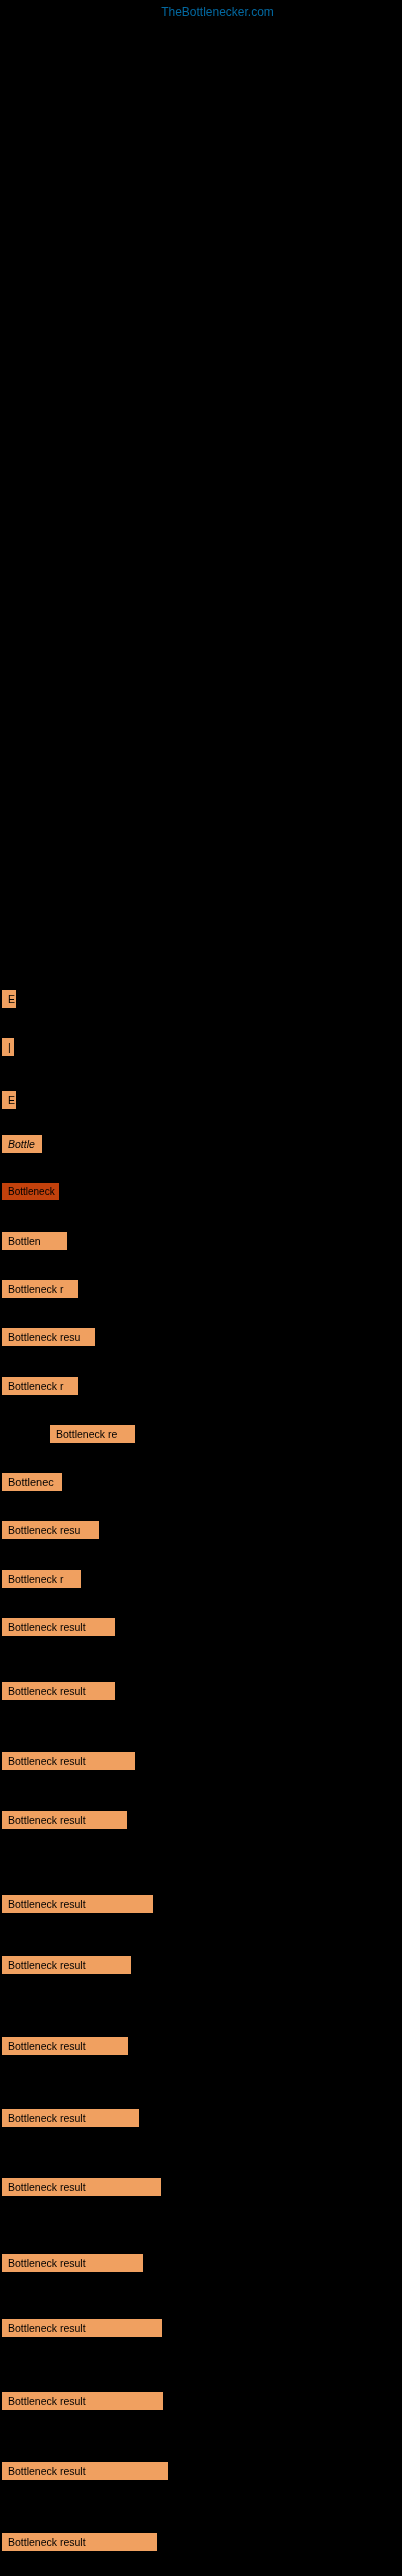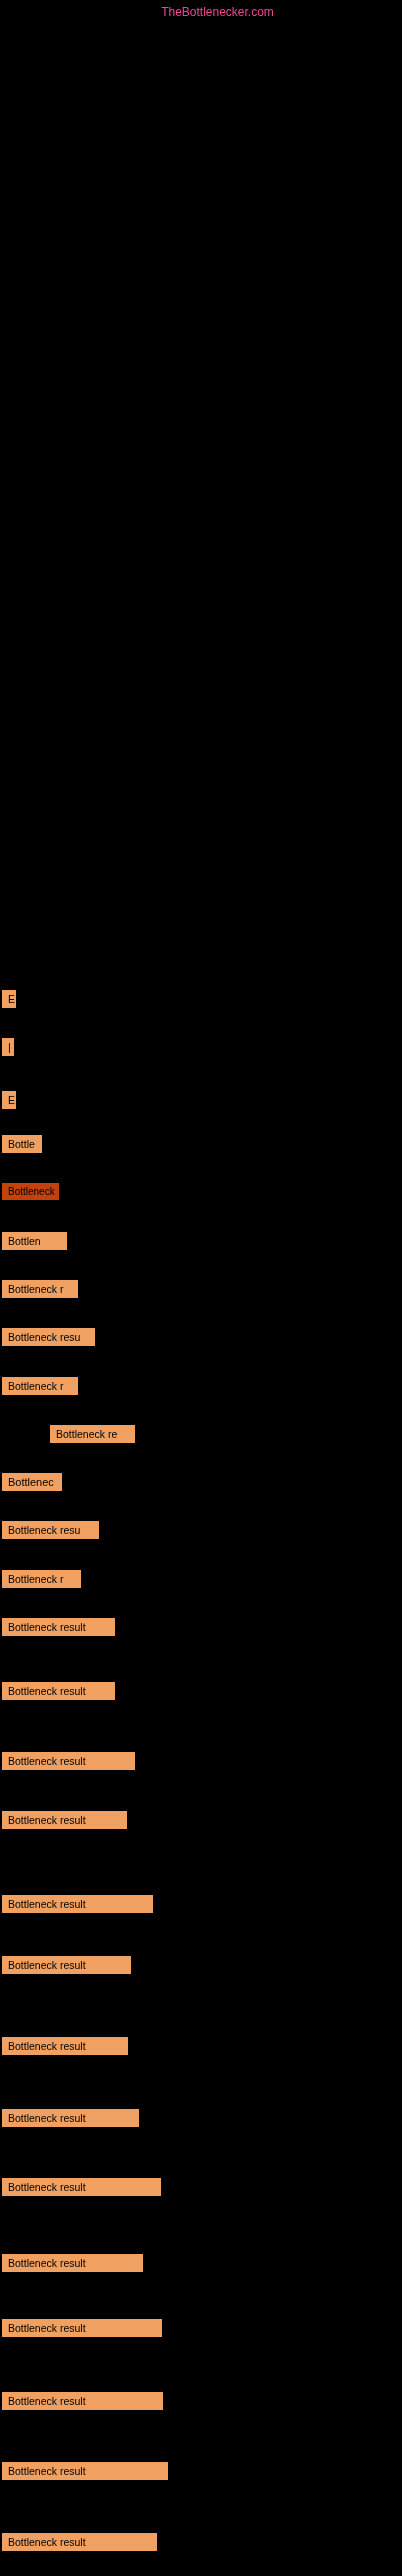--- a/index.html
+++ b/index.html
@@ -23,26 +23,26 @@
       top: 0;
       width: 403px;
     }
   </style>
 </head>
 <body>
 
 <div class="items-container">
 
   <div style="position: absolute; top: 4px; left: 0; width: 403px; text-align: center;">
-    <span style="color: #ec4899; font-size: 12px; margin-left: 32px;">TheBottlenecker.com</span>
+    <span style="color: #0369a1; font-size: 12px; margin-left: 32px;">TheBottlenecker.com</span>
   </div>
 <div style="position: absolute; top: 990px; left: 1.6px;"><span style="display: inline-block; background-color: rgb(240, 160, 96); color: rgb(0, 0, 0); font-size: 10.5px; padding: 3.2px 6.4px; white-space: nowrap; width: 14.5px; overflow: hidden;">E</span></div>
     <div style="position: absolute; top: 1038px; left: 1.6px;"><span style="display: inline-block; background-color: rgb(240, 160, 96); color: rgb(0, 0, 0); font-size: 10.5px; padding: 3.2px 6.4px; white-space: nowrap; width: 9.7px; overflow: hidden;">|</span></div>
     <div style="position: absolute; top: 1091px; left: 1.6px;"><span style="display: inline-block; background-color: rgb(240, 160, 96); color: rgb(0, 0, 0); font-size: 10.5px; padding: 3.2px 6.4px; white-space: nowrap; width: 14.5px; overflow: hidden;">E</span></div>
-    <div style="position: absolute; top: 1135px; left: 1.6px;"><span style="display: inline-block; background-color: rgb(240, 160, 96); color: rgb(0, 0, 0); font-size: 10.5px; padding: 3.2px 6.4px; white-space: nowrap; width: 40px; overflow: hidden;">Bottle</span></div>
+    <div style="position: absolute; top: 1135px; left: 1.6px; font-style: italic;"><span style="display: inline-block; background-color: rgb(240, 160, 96); color: rgb(0, 0, 0); font-size: 10.5px; padding: 3.2px 6.4px; white-space: nowrap; width: 40px; overflow: hidden;">Bottle</span></div>
     <div style="position: absolute; top: 1183px; left: 1.6px;"><span style="display: inline-block; background-color: #c2410c; color: rgb(0, 0, 0); font-size: 10px; padding: 3.2px 6.4px; white-space: nowrap; width: 57px; overflow: hidden;">Bottleneck</span></div>
     <div style="position: absolute; top: 1232px; left: 1.6px;"><span style="display: inline-block; background-color: rgb(240, 160, 96); color: rgb(0, 0, 0); font-size: 10.5px; padding: 3.2px 6.4px; white-space: nowrap; width: 65px; overflow: hidden;">Bottlen</span></div>
     <div style="position: absolute; top: 1280px; left: 1.6px;"><span style="display: inline-block; background-color: rgb(240, 160, 96); color: rgb(0, 0, 0); font-size: 10.5px; padding: 3.2px 6.4px; white-space: nowrap; width: 76px; overflow: hidden;">Bottleneck r</span></div>
     <div style="position: absolute; top: 1328px; left: 1.6px;"><span style="display: inline-block; background-color: rgb(240, 160, 96); color: rgb(0, 0, 0); font-size: 10.5px; padding: 3.2px 6.4px; white-space: nowrap; width: 93px; overflow: hidden;">Bottleneck resu</span></div>
     <div style="position: absolute; top: 1377px; left: 1.6px;"><span style="display: inline-block; background-color: rgb(240, 160, 96); color: rgb(0, 0, 0); font-size: 10.5px; padding: 3.2px 6.4px; white-space: nowrap; width: 76px; overflow: hidden;">Bottleneck r</span></div>
     <div style="position: absolute; top: 1425px; left: 1.6px;"><span style="display: inline-block; background-color: rgb(240, 160, 96); color: rgb(0, 0, 0); font-size: 10.5px; padding: 3.2px 6.4px; white-space: nowrap; width: 85px; overflow: hidden; margin-left: 48px;">Bottleneck re</span></div>
     <div style="position: absolute; top: 1473px; left: 1.6px;"><span style="display: inline-block; background-color: rgb(240, 160, 96); color: rgb(0, 0, 0); font-size: 11px; padding: 3.2px 6.4px; white-space: nowrap; width: 60px; overflow: hidden;">Bottlenec</span></div>
     <div style="position: absolute; top: 1521px; left: 1.6px;"><span style="display: inline-block; background-color: rgb(240, 160, 96); color: rgb(0, 0, 0); font-size: 10.5px; padding: 3.2px 6.4px; white-space: nowrap; width: 97px; overflow: hidden;">Bottleneck resu</span></div>
     <div style="position: absolute; top: 1570px; left: 1.6px;"><span style="display: inline-block; background-color: rgb(240, 160, 96); color: rgb(0, 0, 0); font-size: 10.5px; padding: 3.2px 6.4px; white-space: nowrap; width: 79px; overflow: hidden;">Bottleneck r</span></div>
     <div style="position: absolute; top: 1618px; left: 1.6px;"><span style="display: inline-block; background-color: rgb(240, 160, 96); color: rgb(0, 0, 0); font-size: 10.5px; padding: 3.2px 6.4px; white-space: nowrap; width: 113px; overflow: hidden;">Bottleneck result</span></div>

